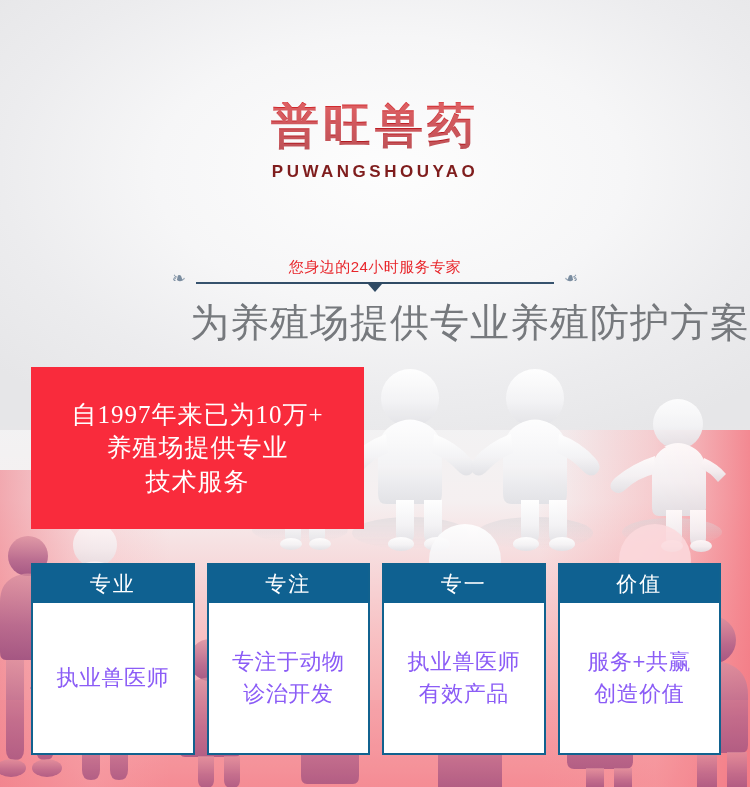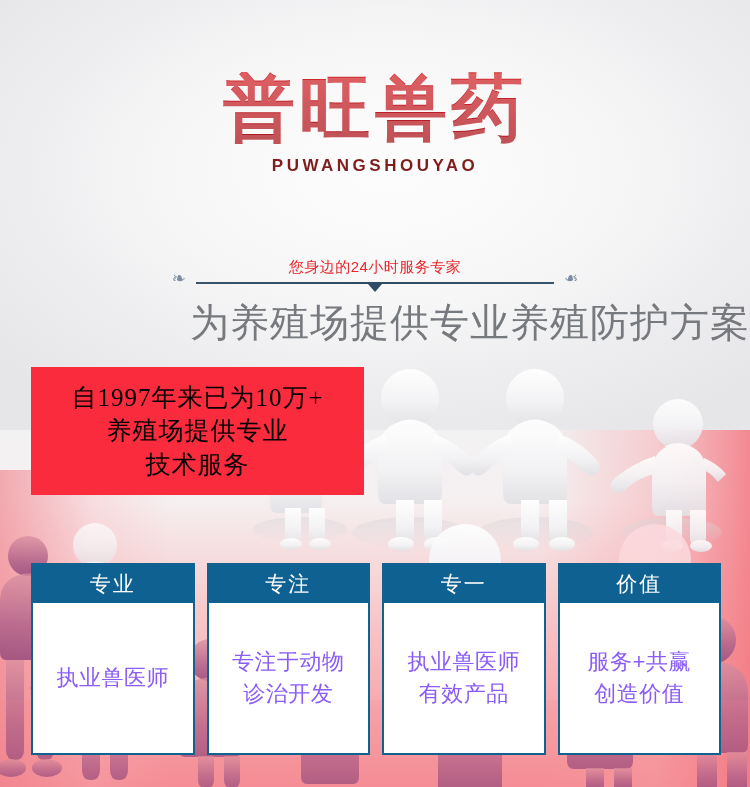--- a/index.html
+++ b/index.html
@@ -42,22 +42,22 @@
     background:linear-gradient(90deg, rgba(240,130,140,.65) 0%, rgba(250,180,185,.30) 55%, rgba(255,255,255,0) 100%);
   }
 
   
   .people{ position:absolute; left:0; top:0; width:750px; height:787px; pointer-events:none; }
 
   
   .header{ position:absolute; left:0; top:0; width:750px; text-align:center; }
 
   .brand-title{
-    margin-top:72px;
-    font-size:72px;
+    margin-top:102px;
+    font-size:48px;
     line-height:1;
     font-weight:bold;
     letter-spacing:4px;
     color:#c1272d;
     background:linear-gradient(180deg,#d42b2f 0%,#bd1f26 55%,#a9181f 100%);
     -webkit-background-clip:text;
     background-clip:text;
     -webkit-text-fill-color:transparent;
     text-shadow:0 1px 0 rgba(255,255,255,.25);
   }
@@ -104,25 +104,25 @@
     text-align:right;
     font-size:39px; line-height:1.2;
     letter-spacing:1px;
     color:#76797d;
     font-weight:normal;
   }
 
   
   .red-box{
     position:absolute; left:31px; top:367px;
-    width:333px; height:128px;
+    width:333px; height:162px;
     background:#f92b3c;
     display:flex; flex-direction:column;
     align-items:center; justify-content:center;
-    color:#000000;
+    color:#ffffff;
   }
   .red-box-line{
     font-family:"Liberation Serif", serif;
     font-size:25px;
     line-height:1.33;
     letter-spacing:1px;
     white-space:nowrap;
   }
 
   

